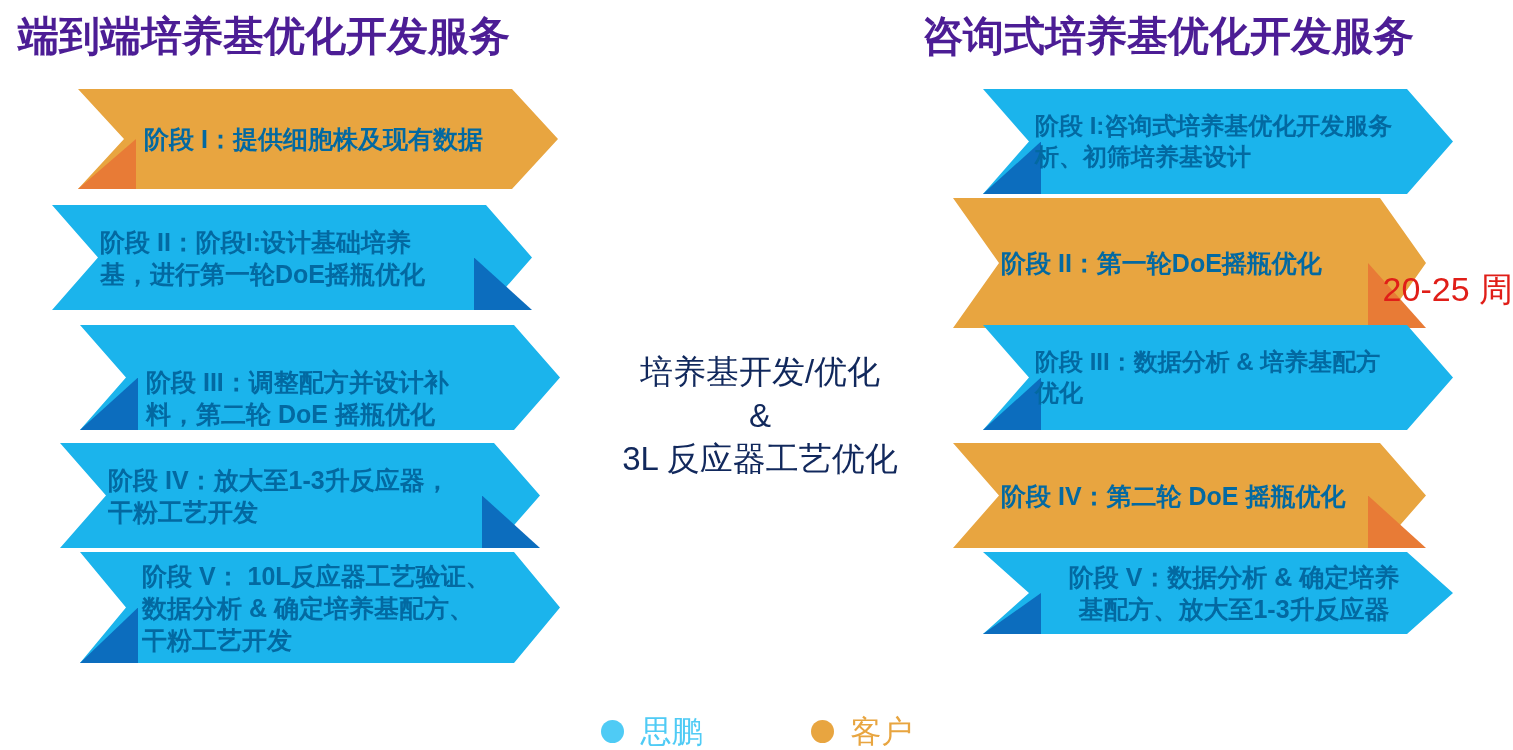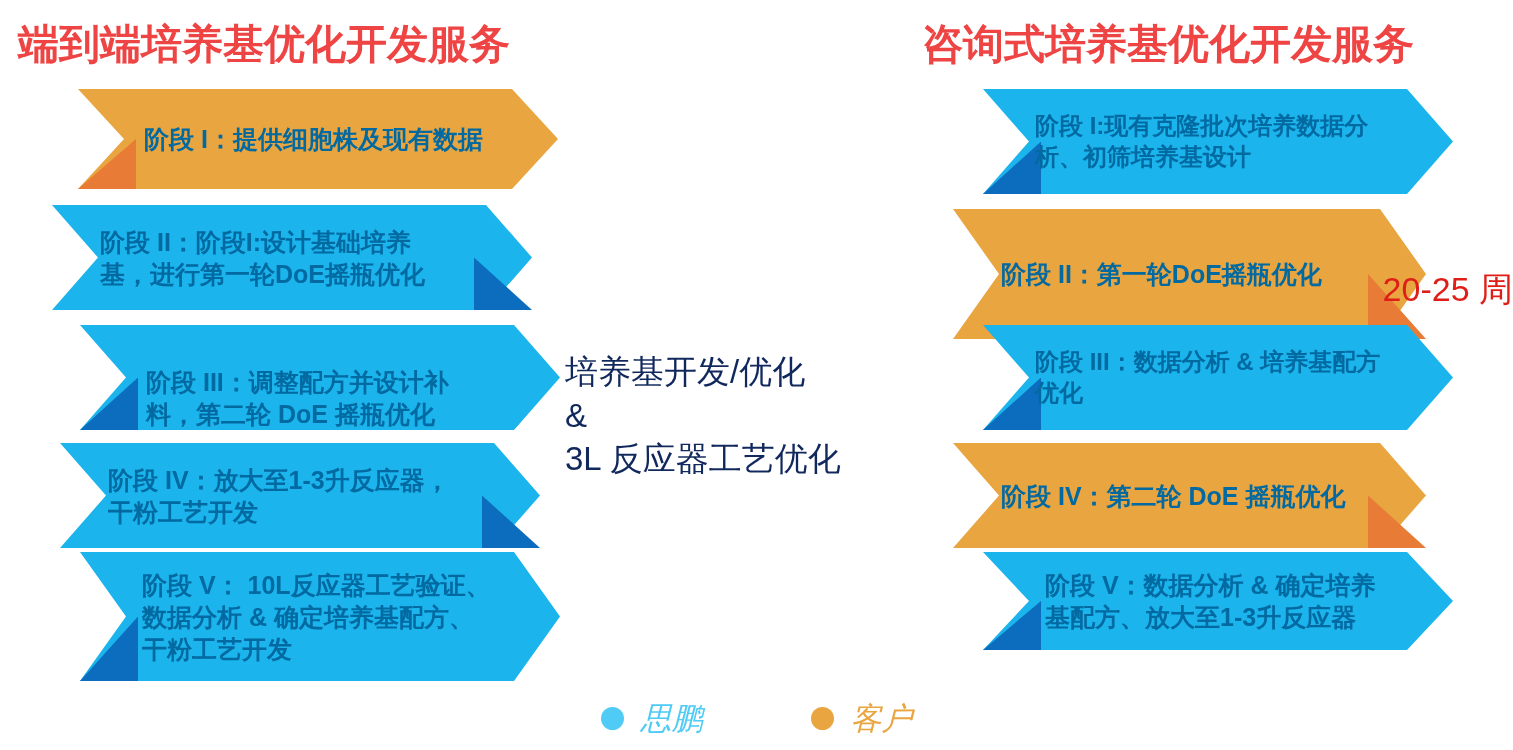--- a/index.html
+++ b/index.html
@@ -12,24 +12,24 @@
     height: 750px;
     position: relative;
     overflow: hidden;
     font-family: "Liberation Sans", "DejaVu Sans", sans-serif;
     -webkit-font-smoothing: antialiased;
   }
 
   
   .col-title {
     position: absolute;
-    top: 22px;
+    top: 14px;
     font-size: 41px;
     font-weight: 700;
-    color: #ef4444;
+    color: #4c1d95;
     letter-spacing: 0px;
     white-space: nowrap;
     line-height: 1.1;
   }
   #title-left  { left: 18px; }
   #title-right { left: 922px; }
 
   
   .chev {
     position: absolute;
@@ -88,38 +88,37 @@
     text-align: right;
     color: #E01E18;
     font-size: 34px;
     font-weight: 400;
   }
   #center-desc {
     position: absolute;
     left: 565px;
     width: 390px;
     top: 350px;
-    text-align: left;
+    text-align: center;
     color: #11285C;
     font-size: 33px;
     font-weight: 400;
     line-height: 1.32;
     white-space: pre-line;
   }
 
   
   #legend {
     position: absolute;
     left: 0; right: 0;
-    bottom: 16px;
+    bottom: 3px;
     display: flex;
     justify-content: center;
     gap: 108px;
     align-items: center;
-    font-style: italic;
   }
   .legend-item {
     display: flex;
     align-items: center;
     gap: 17px;
   }
   .legend-dot {
     width: 23px;
     height: 23px;
     border-radius: 50%;
@@ -168,42 +167,42 @@
 
 <div class="chev theme-blue" id="L4" style="left:60px; top:443px; width:480px; height:105px;">
   <div class="shape">
     <div class="body"></div>
     <div class="tri right"></div>
   </div>
   <div class="txt" style="padding-left:48px; padding-right:40px;">阶段 IV：放大至1-3升反应器，
 干粉工艺开发</div>
 </div>
 
-<div class="chev theme-blue" id="L5" style="left:80px; top:552px; width:480px; height:129px;">
+<div class="chev theme-blue" id="L5" style="left:80px; top:552px; width:480px; height:111px;">
   <div class="shape">
     <div class="body"></div>
     <div class="tri left"></div>
   </div>
   <div class="txt" style="padding-left:62px; padding-right:34px;">阶段 V： 10L反应器工艺验证、
 数据分析 &amp; 确定培养基配方、
 干粉工艺开发</div>
 </div>
 
 <div class="col-title" id="title-right">咨询式培养基优化开发服务</div>
 
 <div class="chev theme-blue" id="R1" style="left:983px; top:89px; width:470px; height:105px;">
   <div class="shape">
     <div class="body"></div>
     <div class="tri left"></div>
   </div>
-  <div class="txt" style="padding-left:52px; padding-right:30px; font-size:24px;">阶段 I:现有克隆批次培养数据分
+  <div class="txt" style="padding-left:52px; padding-right:30px; font-size:24px;">阶段 I:咨询式培养基优化开发服务
 析、初筛培养基设计</div>
 </div>
 
-<div class="chev theme-orange" id="R2" style="left:953px; top:209px; width:473px; height:130px;text-decoration:underline;">
+<div class="chev theme-orange" id="R2" style="left:953px; top:198px; width:473px; height:130px;text-decoration:underline;">
   <div class="shape">
     <div class="body"></div>
     <div class="tri right"></div>
   </div>
   <div class="txt" style="padding-left:48px; padding-right:40px;">阶段 II：第一轮DoE摇瓶优化</div>
 </div>
 
 <div class="chev theme-blue" id="R3" style="left:983px; top:325px; width:470px; height:105px;">
   <div class="shape">
     <div class="body"></div>
@@ -214,21 +213,21 @@
 </div>
 
 <div class="chev theme-orange" id="R4" style="left:953px; top:443px; width:473px; height:105px;">
   <div class="shape">
     <div class="body"></div>
     <div class="tri right"></div>
   </div>
   <div class="txt" style="padding-left:48px; padding-right:40px;">阶段 IV：第二轮 DoE 摇瓶优化</div>
 </div>
 
-<div class="chev theme-blue" id="R5" style="left:983px; top:552px; width:470px; height:98px;">
+<div class="chev theme-blue" id="R5" style="left:983px; top:552px; width:470px; height:82px;text-align:center;">
   <div class="shape">
     <div class="body"></div>
     <div class="tri left"></div>
   </div>
   <div class="txt" style="padding-left:62px; padding-right:30px;">阶段 V：数据分析 &amp; 确定培养
 基配方、放大至1-3升反应器</div>
 </div>
 
 <div id="center-weeks">20-25 周</div>
 

